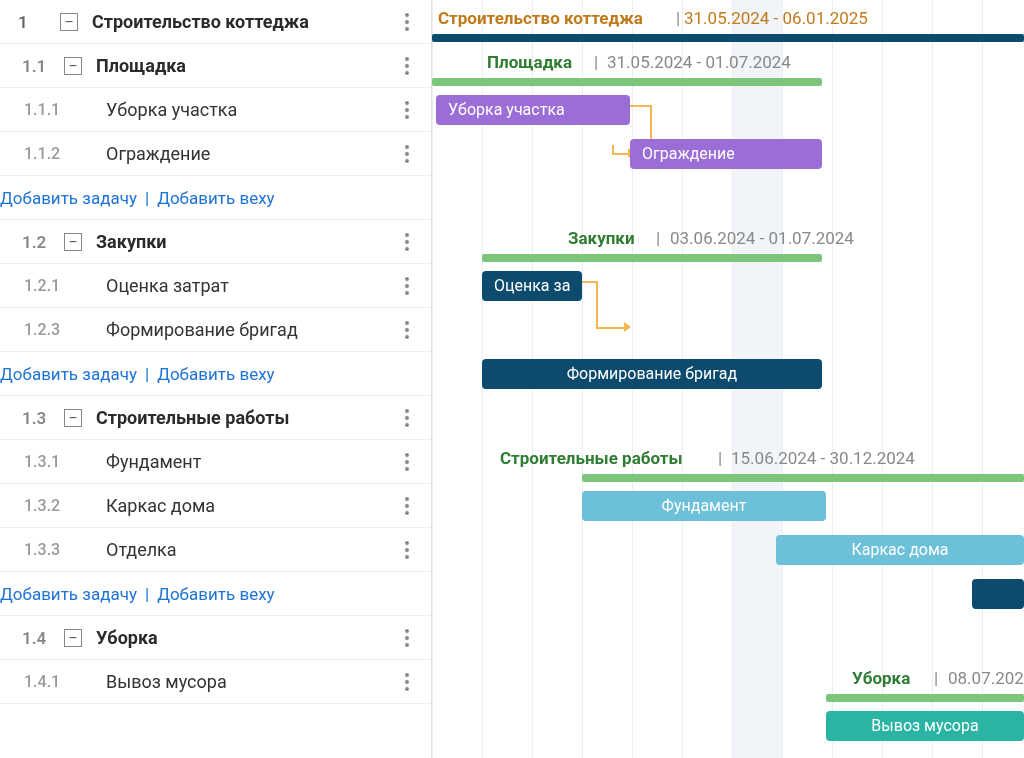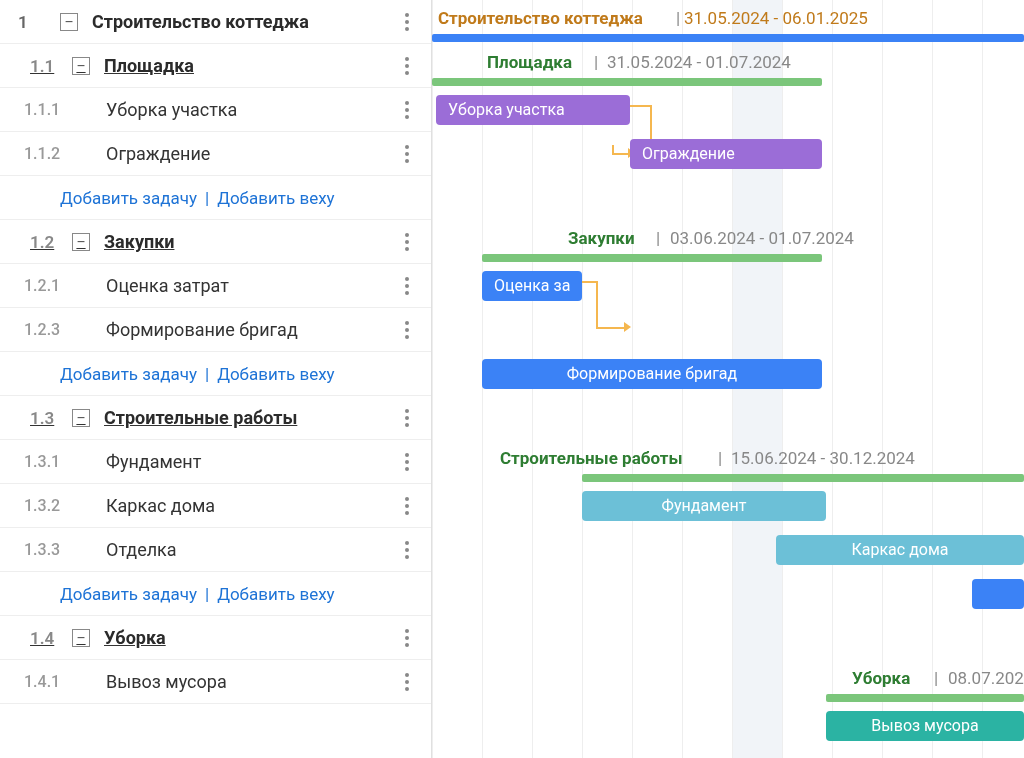--- a/index.html
+++ b/index.html
@@ -58,21 +58,21 @@
   }
   .name {
     flex: 1 1 auto;
     font-size: 18px;
     color: #333;
     overflow: hidden;
     white-space: nowrap;
     text-overflow: ellipsis;
   }
   .row.group .name { font-weight: 700; color: #2b2b2b; }
-  .indent-1 { padding-left: 12px; text-decoration: underline; }
+  .indent-1 { padding-left: 4px; }
   .indent-2 { padding-left: 6px; }
   .row .name.leaf { padding-left: 40px; font-weight: 400; }
   .kebab {
     position: absolute;
     right: 14px;
     top: 50%;
     transform: translateY(-50%);
     width: 20px;
     height: 28px;
     display: flex;
@@ -82,21 +82,20 @@
     gap: 3px;
     cursor: pointer;
   }
   .kebab span {
     width: 4px; height: 4px; background: #888; border-radius: 50%;
   }
   .addrow {
     height: 44px;
     display: flex;
     align-items: center;
-    padding-left: 60px;
     border-bottom: 1px solid #eee;
     font-size: 17px;
   }
   .addrow a {
     color: #1e73d6;
     text-decoration: none;
     cursor: pointer;
   }
   .addrow .sep {
     color: #1e73d6;
@@ -155,21 +154,21 @@
     height: 30px;
     top: 7px;
     border-radius: 4px;
     color: #fff;
     font-size: 16px;
     line-height: 30px;
     padding: 0 12px;
     white-space: nowrap;
     overflow: hidden;
   }
-  .orange { background: #3b82f6; }
+  .orange { background: #0c4a6e; }
   .orange-dk { color: #c07a1a; }
   .green-bar { background: #7bc67b; }
   .green-txt { color: #2e7d32; }
   .purple { background: #9b6dd7; }
   .teal { background: #2bb3a3; }
   .skyblue { background: #6cc0d7; }
   .link-down {
     position: absolute;
     width: 2px;
     background: #f5b74f;

